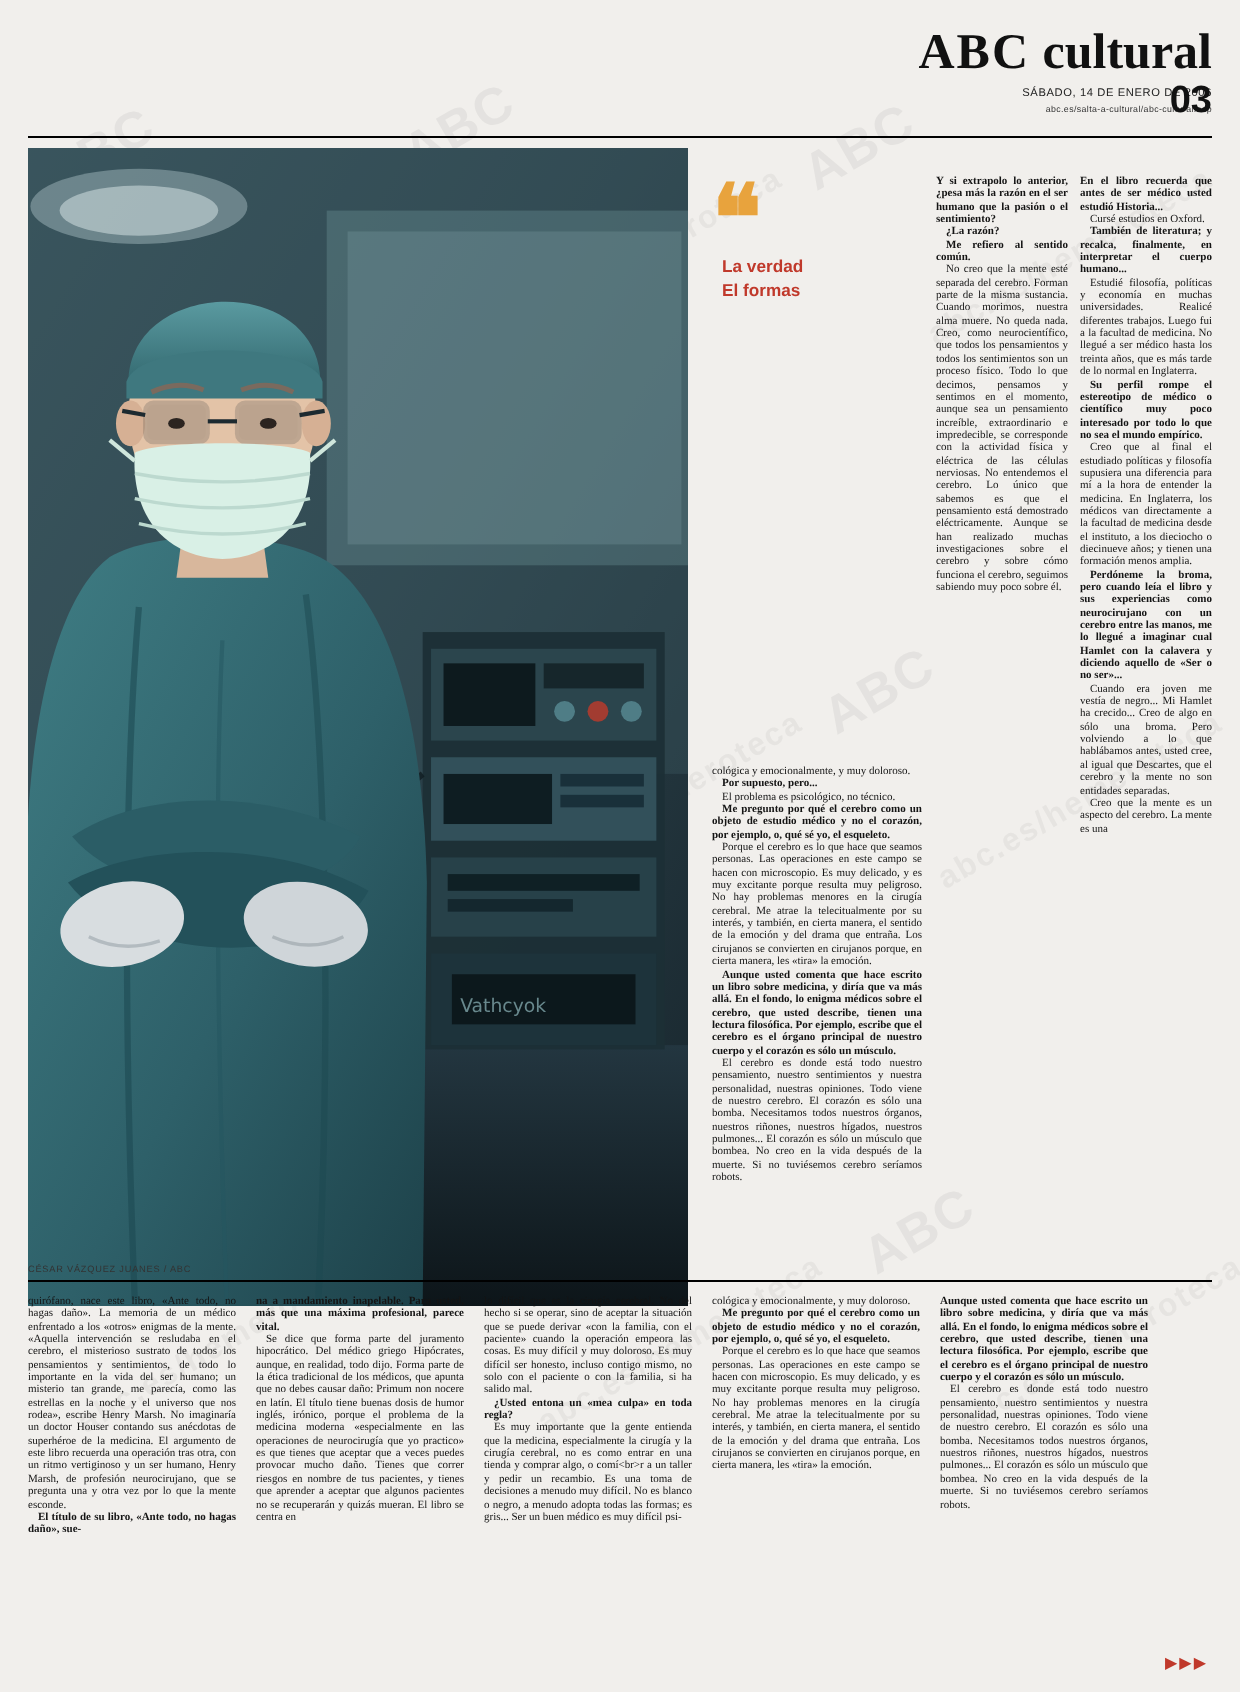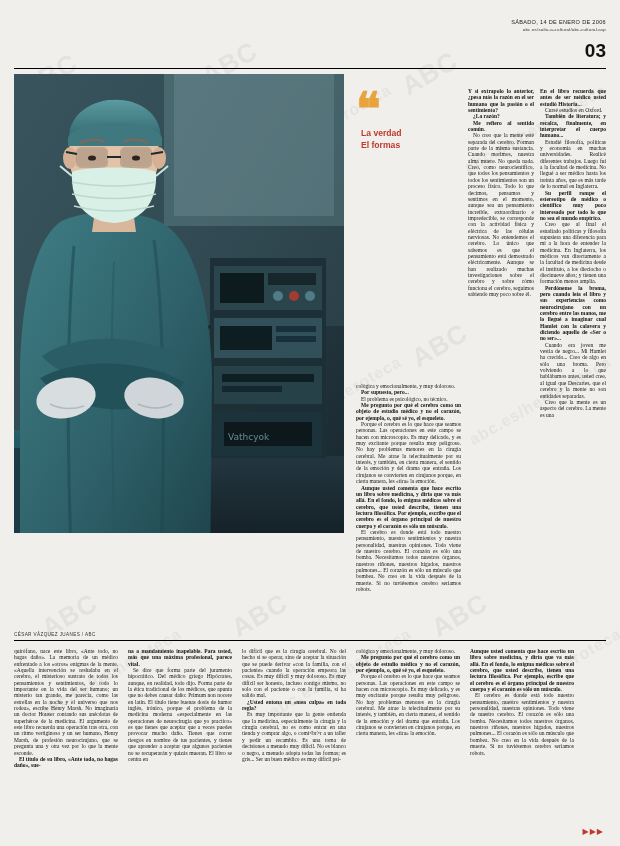--- a/index.html
+++ b/index.html
@@ -52,21 +52,21 @@
     position:absolute;top:40px;right:14px;
     font-family:"Liberation Sans", sans-serif;
     font-size:19px;font-weight:bold;color:#111;
   }
   .rule-top{
     position:absolute;left:14px;right:14px;top:68px;height:1px;background:#000;
   }
 
   
   .photo{
-    position:absolute;left:14px;top:74px;width:330px;height:459px;
+    position:absolute;left:14px;top:74px;width:330px;height:579px;
     overflow:hidden;
     background:#2a3d48;
   }
   .photo svg{display:block;width:100%;height:100%;}
   .photo-credit{
     position:absolute;left:14px;top:632px;width:330px;
     font-family:"Liberation Sans", sans-serif;
     font-size:4.6px;letter-spacing:.4px;color:#333;
   }
 
@@ -146,20 +146,24 @@
   <div class="wm small" style="left:250px;top:392px;">abc.es/hemeroteca</div>
   <div class="wm small" style="left:460px;top:392px;">abc.es/hemeroteca</div>
   <div class="wm" style="left:40px;top:600px;">ABC</div>
   <div class="wm" style="left:230px;top:600px;">ABC</div>
   <div class="wm" style="left:430px;top:600px;">ABC</div>
   <div class="wm small" style="left:30px;top:664px;">abc.es/hemeroteca</div>
   <div class="wm small" style="left:260px;top:664px;">abc.es/hemeroteca</div>
   <div class="wm small" style="left:470px;top:664px;">abc.es/hemeroteca</div>
 
   <div class="masthead">
+    <div class="title">
+      <span class="abc">ABC</span>
+      <span>cultural</span>
+    </div>
     <div class="date">SÁBADO, 14 DE ENERO DE 2006</div>
     <div class="url">abc.es/salta-a-cultural/abc-cultural.asp</div>
   </div>
   <div class="pagenum">03</div>
   <div class="rule-top"></div>
 
   <div class="photo">
     <svg viewBox="0 0 330 555" preserveAspectRatio="xMidYMid slice">
       <defs>
         <linearGradient id="bgG" x1="0" y1="0" x2="1" y2="1">

